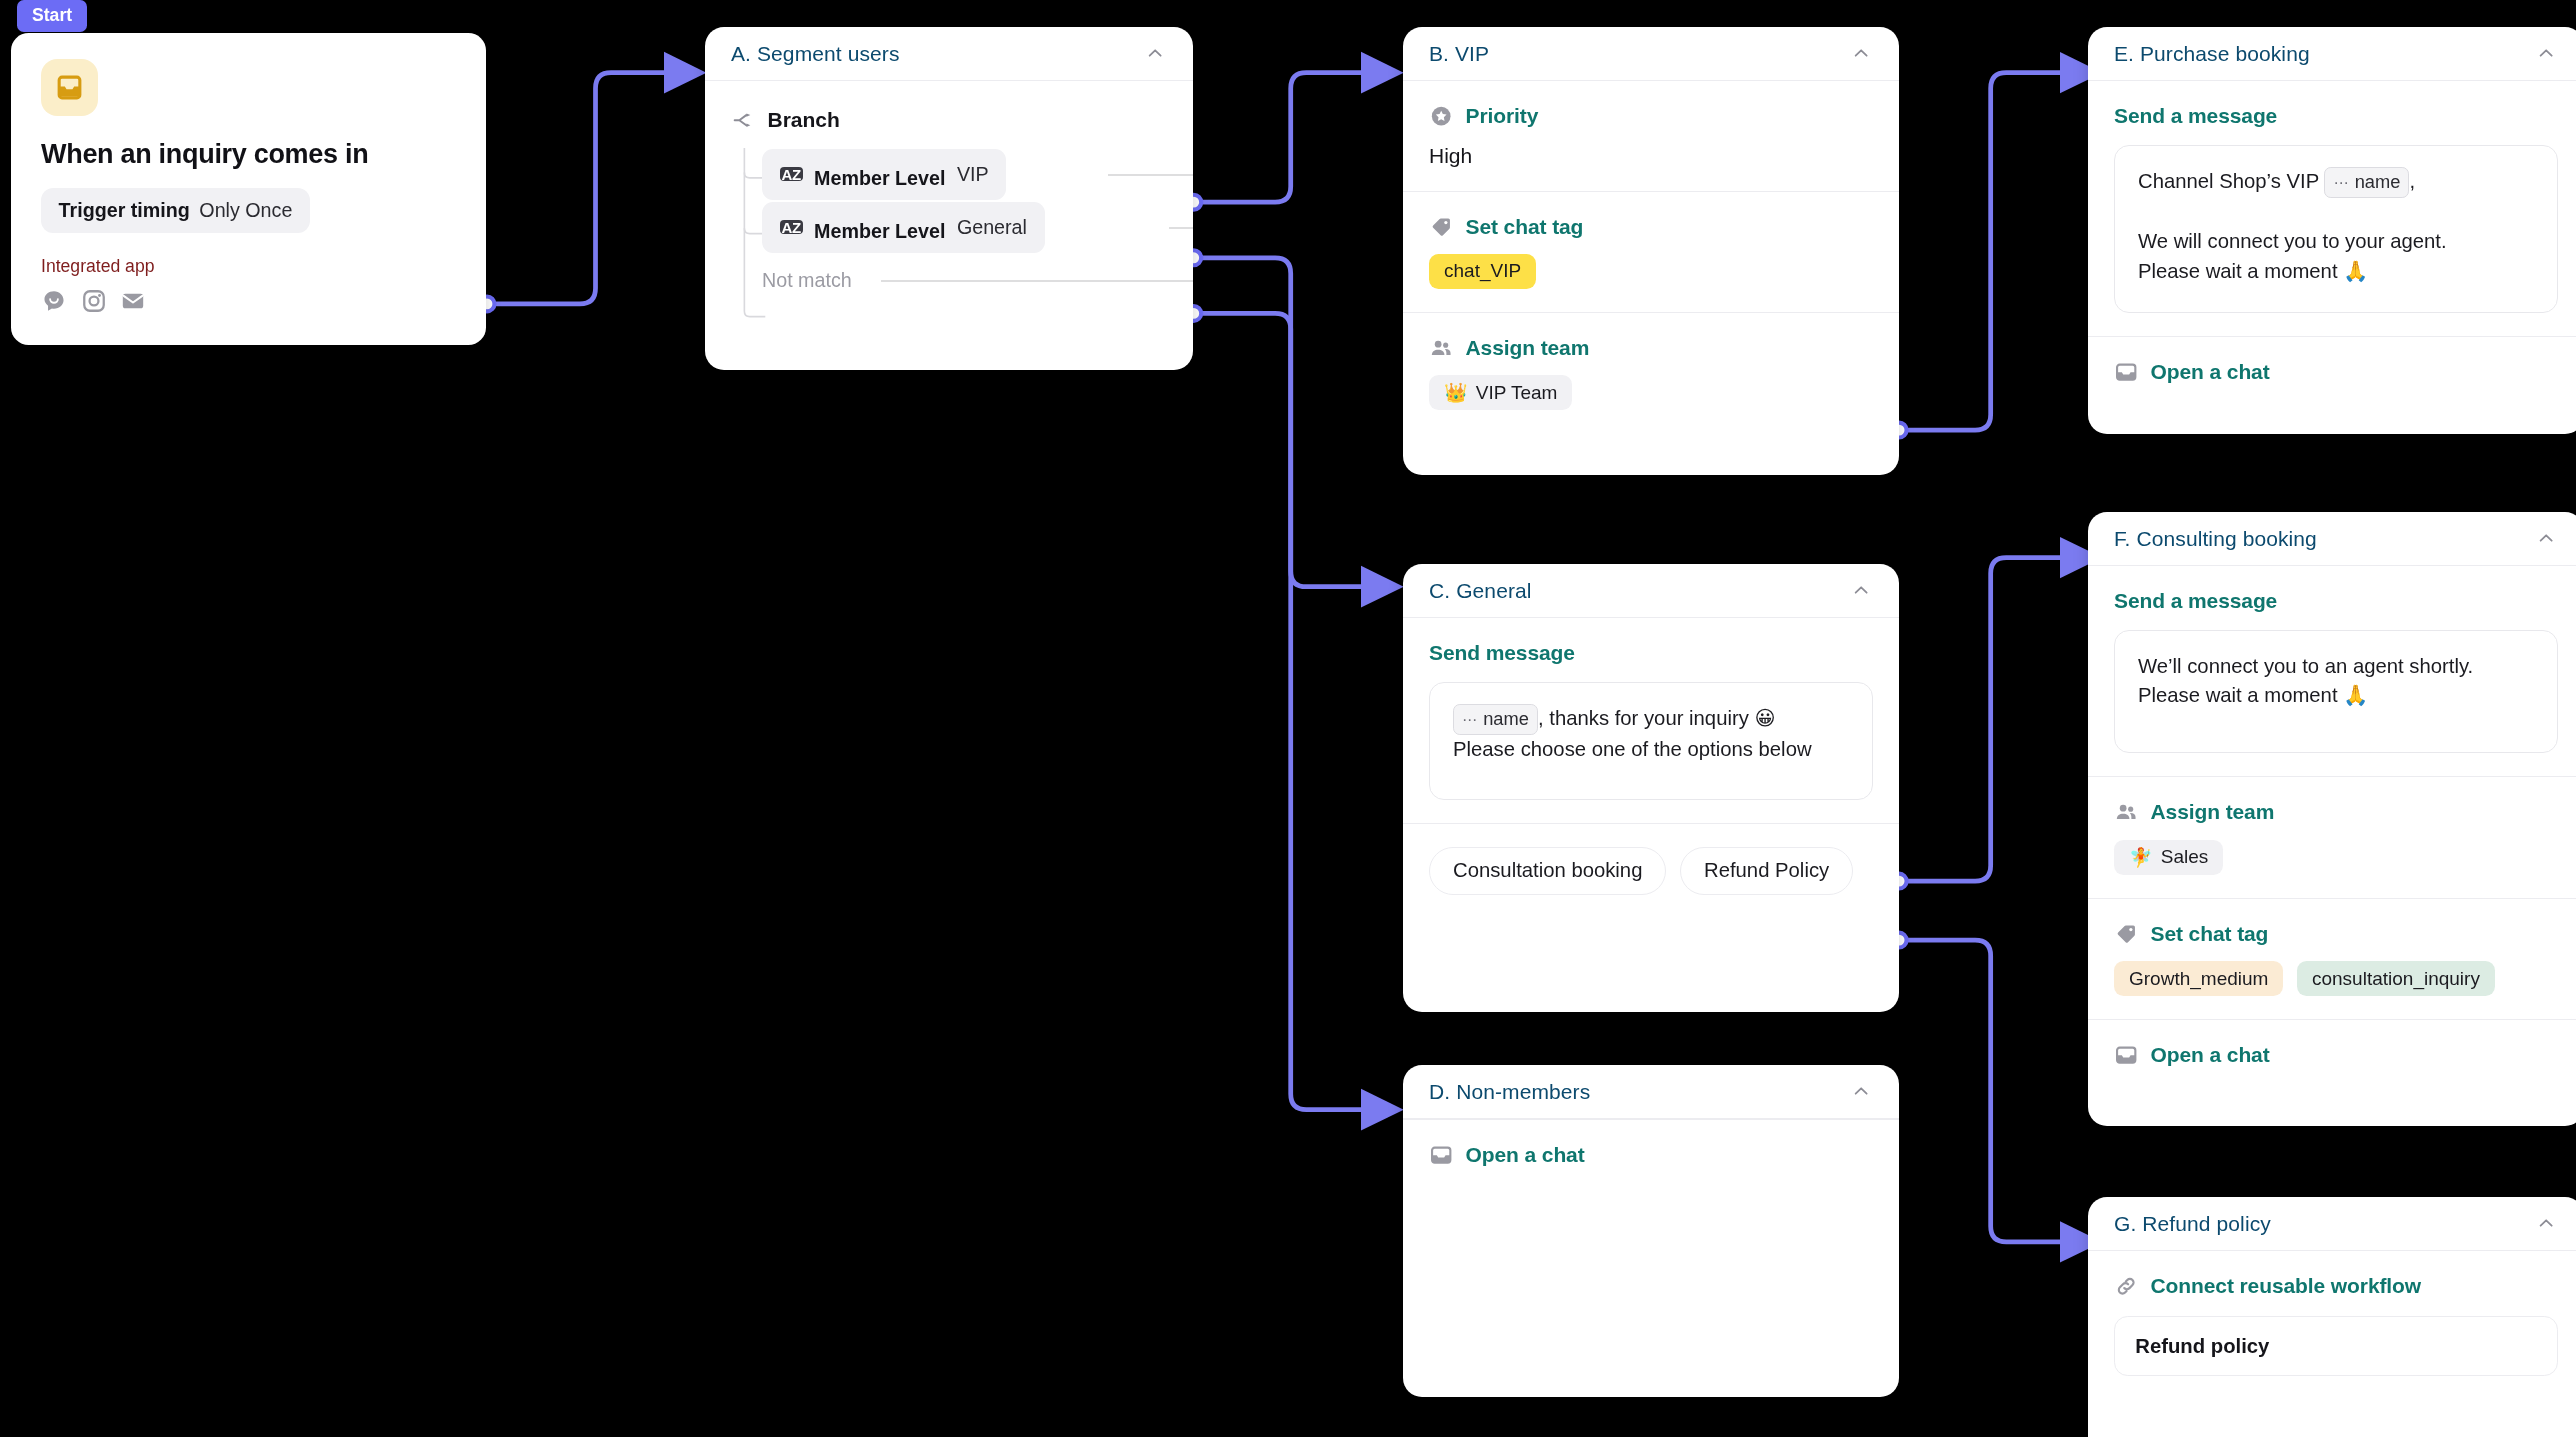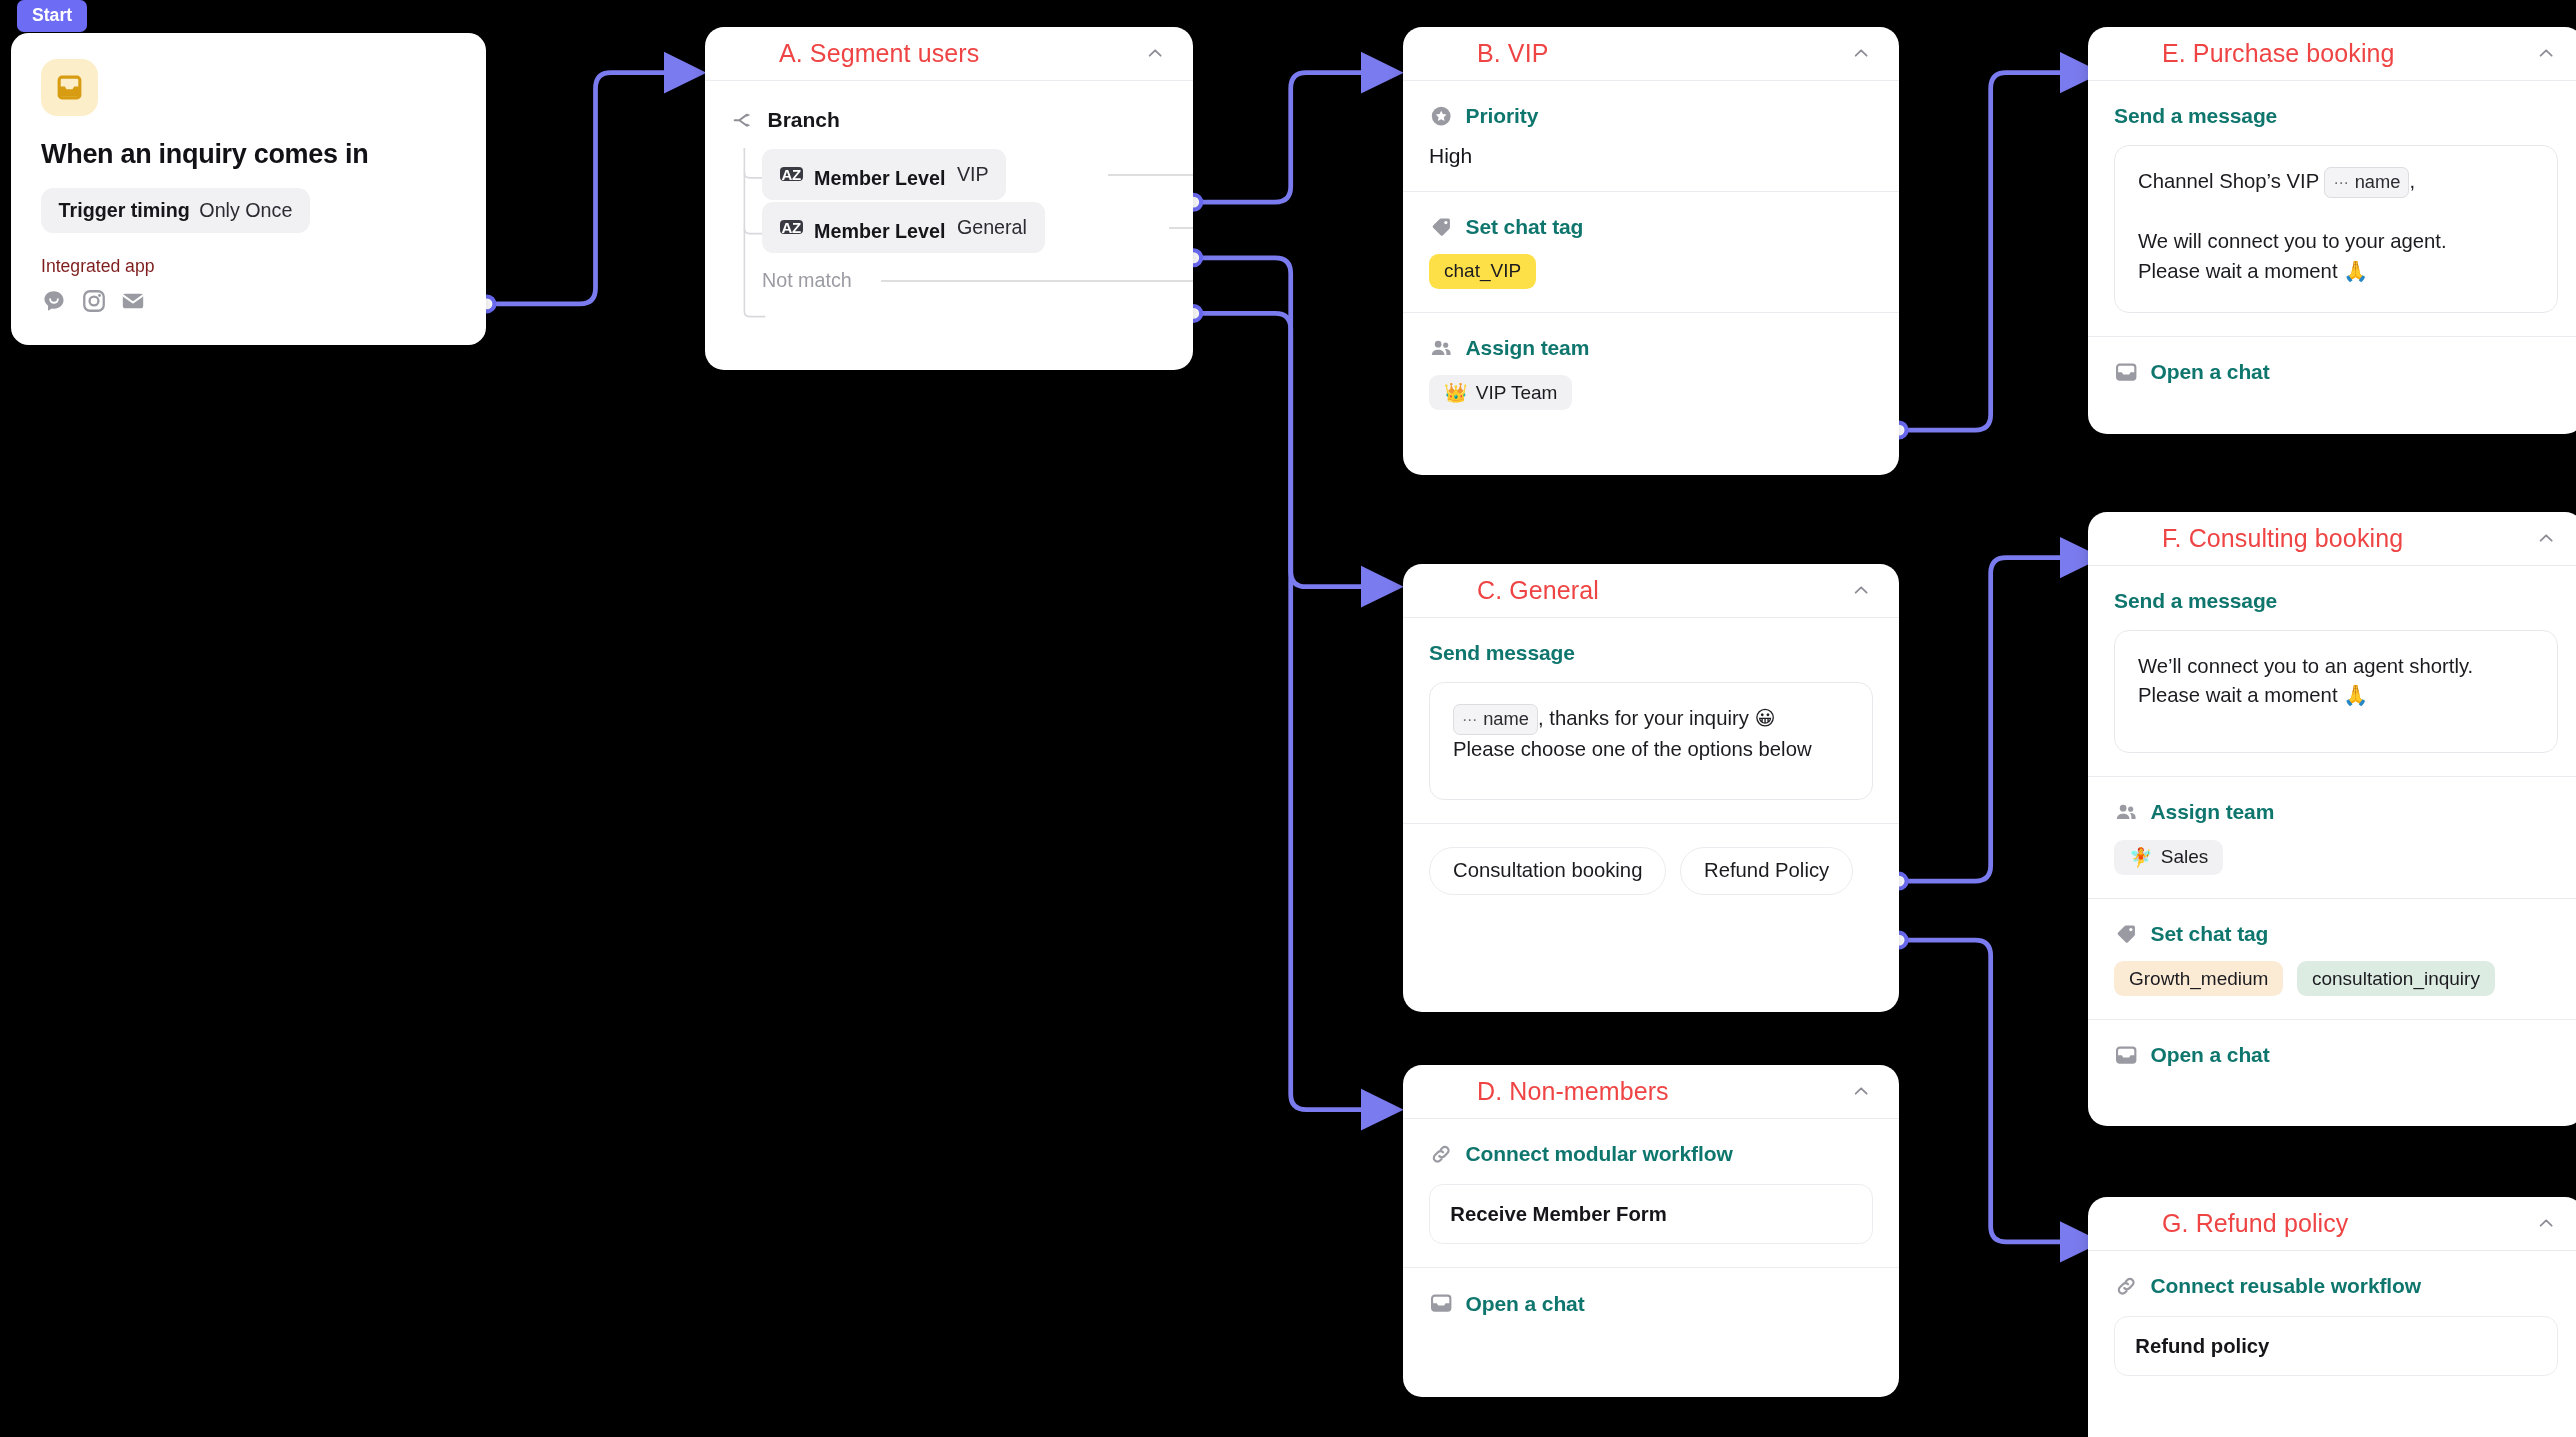--- a/index.html
+++ b/index.html
@@ -13,21 +13,21 @@
 
   .card{
     position:absolute;background:#fff;border-radius:19px;z-index:5;
     box-shadow:0 2.7px 15px rgba(0,0,0,.18);
     overflow:hidden;
   }
   .card-head{
     height:53px;display:flex;align-items:center;justify-content:space-between;
     padding:0 26px;box-sizing:border-box;
   }
-  .card-title{font-size:25px;color:#ef4444;letter-spacing:0.1px;margin-left:48px;}
+  .card-title{font-size:21px;color:#0c4a6e;letter-spacing:0.1px;}
   .chev{width:23px;height:23px;display:flex;align-items:center;justify-content:center;}
   .chev svg{display:block;}
   .divider{height:0.7px;background:#ececf0;}
   .sect{padding:23px 26px 23px 26px;}
   .sect-row{display:flex;align-items:center;gap:11.5px;}
   .sect-label{font-size:21px;font-weight:bold;color:#0f766e;letter-spacing:-0.1px;}
   .sect-value{font-size:21px;color:#15151a;margin-top:15px;}
   .ic{width:25px;height:25px;flex:0 0 25px;display:flex;align-items:center;justify-content:center;}
   .ic svg{display:block;}
 
@@ -333,32 +333,20 @@
     <div class="card-head">
       <div class="card-title">D. Non-members</div>
       <div class="chev">
         <svg width="20.3" height="20.3" viewBox="0 0 24 24">
             <path d="M5.5 15 12 8.6 18.5 15" fill="none" stroke="#8d8d96" stroke-width="2.1" stroke-linecap="round" stroke-linejoin="round"></path>
           </svg>
       </div>
     </div>
     <div class="divider"></div>
 
-    <div class="sect">
-      <div class="sect-row">
-        <span class="ic">
-          <svg width="24.4" height="24.4" viewBox="0 0 24 24">
-              <path d="M10.1 13.9a3.6 3.6 0 0 0 5.1 0l3-3a3.6 3.6 0 1 0-5.1-5.1l-1.5 1.5" fill="none" stroke="#9a9aa2" stroke-width="2.1" stroke-linecap="round"></path>
-              <path d="M13.9 10.1a3.6 3.6 0 0 0-5.1 0l-3 3a3.6 3.6 0 1 0 5.1 5.1l1.5-1.5" fill="none" stroke="#9a9aa2" stroke-width="2.1" stroke-linecap="round"></path>
-            </svg>
-        </span>
-        <span class="sect-label">Connect modular workflow</span>
-      </div>
-      <div class="linkbox">Receive Member Form</div>
-    </div>
     <div class="divider"></div>
 
     <div class="sect">
       <div class="sect-row">
         <span class="ic">
           <svg width="24.4" height="24.4" viewBox="0 0 24 24">
               <rect x="3" y="4.6" width="18" height="14.8" rx="2.6" fill="none" stroke="#9a9aa2" stroke-width="2.1"></rect>
               <path d="M3.2 12.1h4.5l1.4 2.2h5.8l1.4-2.2h4.5V17a2.4 2.4 0 0 1-2.4 2.4H5.6A2.4 2.4 0 0 1 3.2 17z" fill="#9a9aa2"></path>
             </svg>
         </span>

